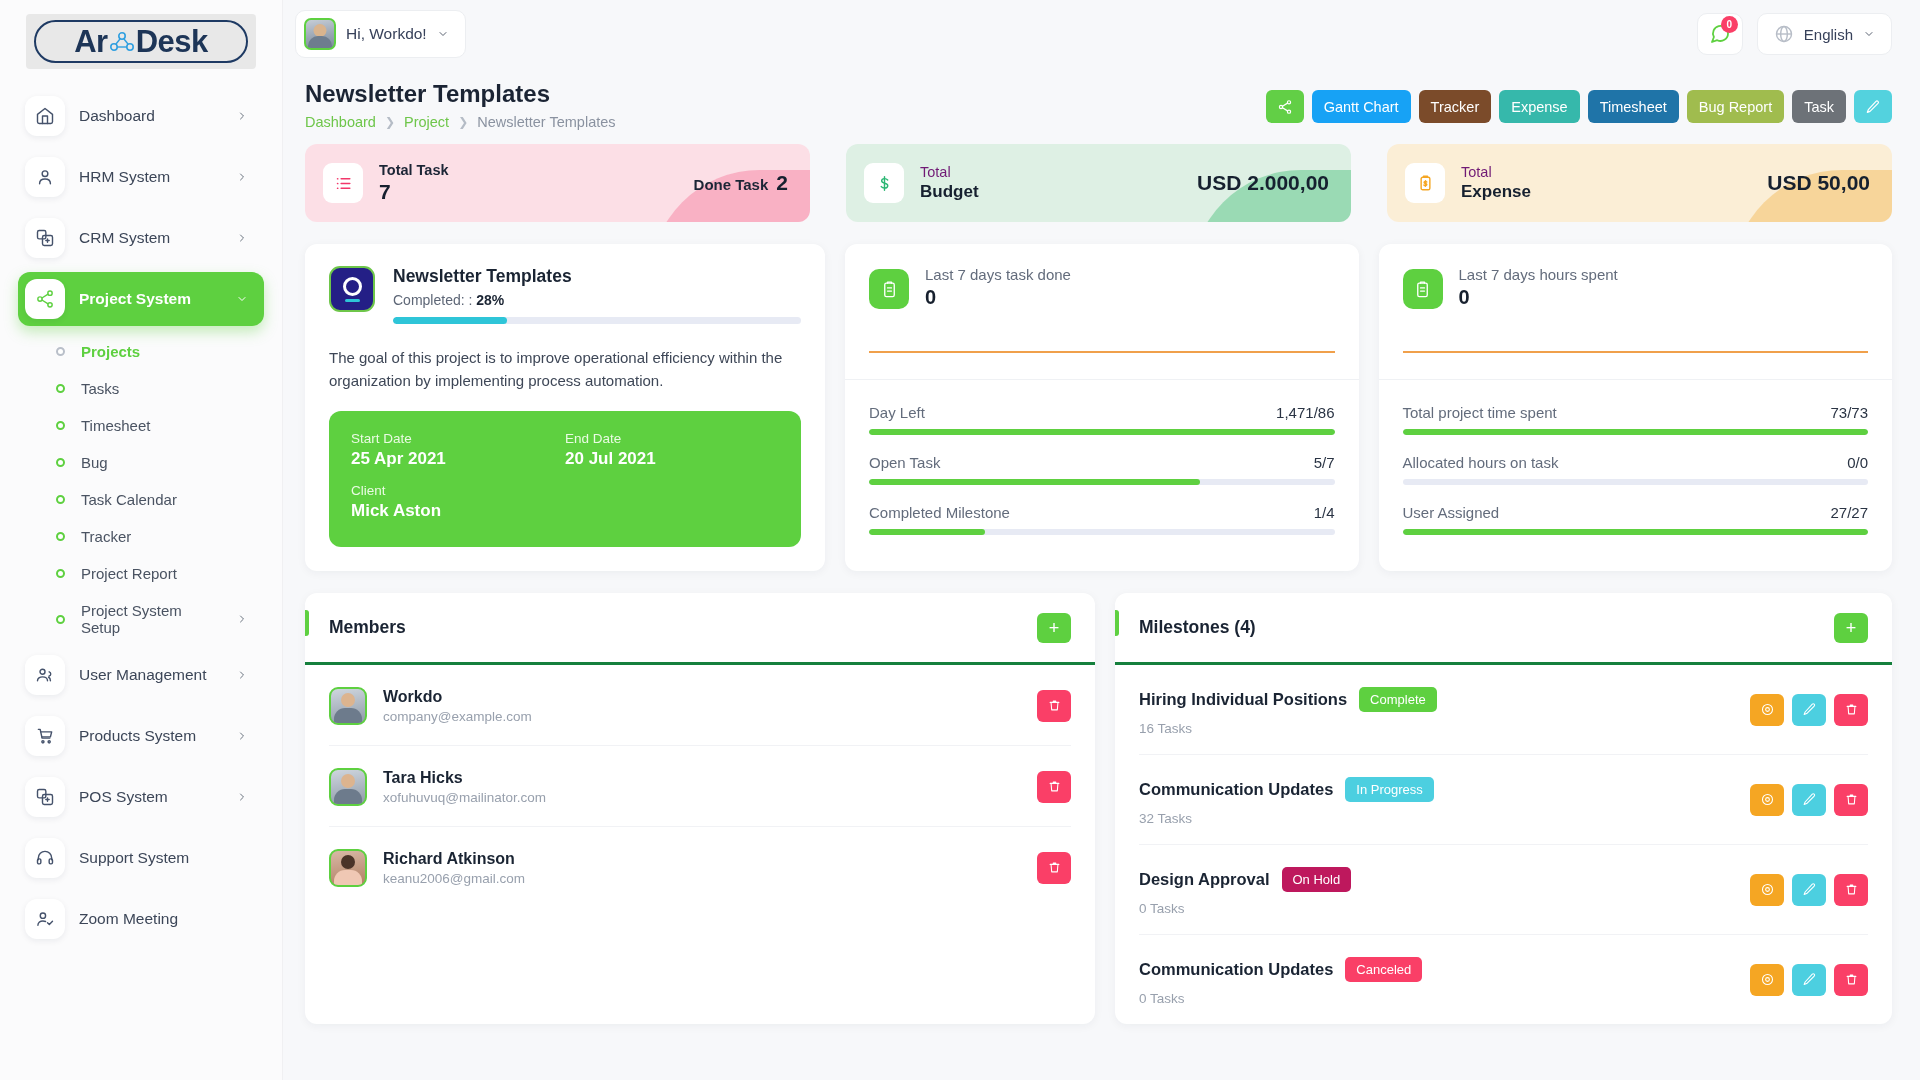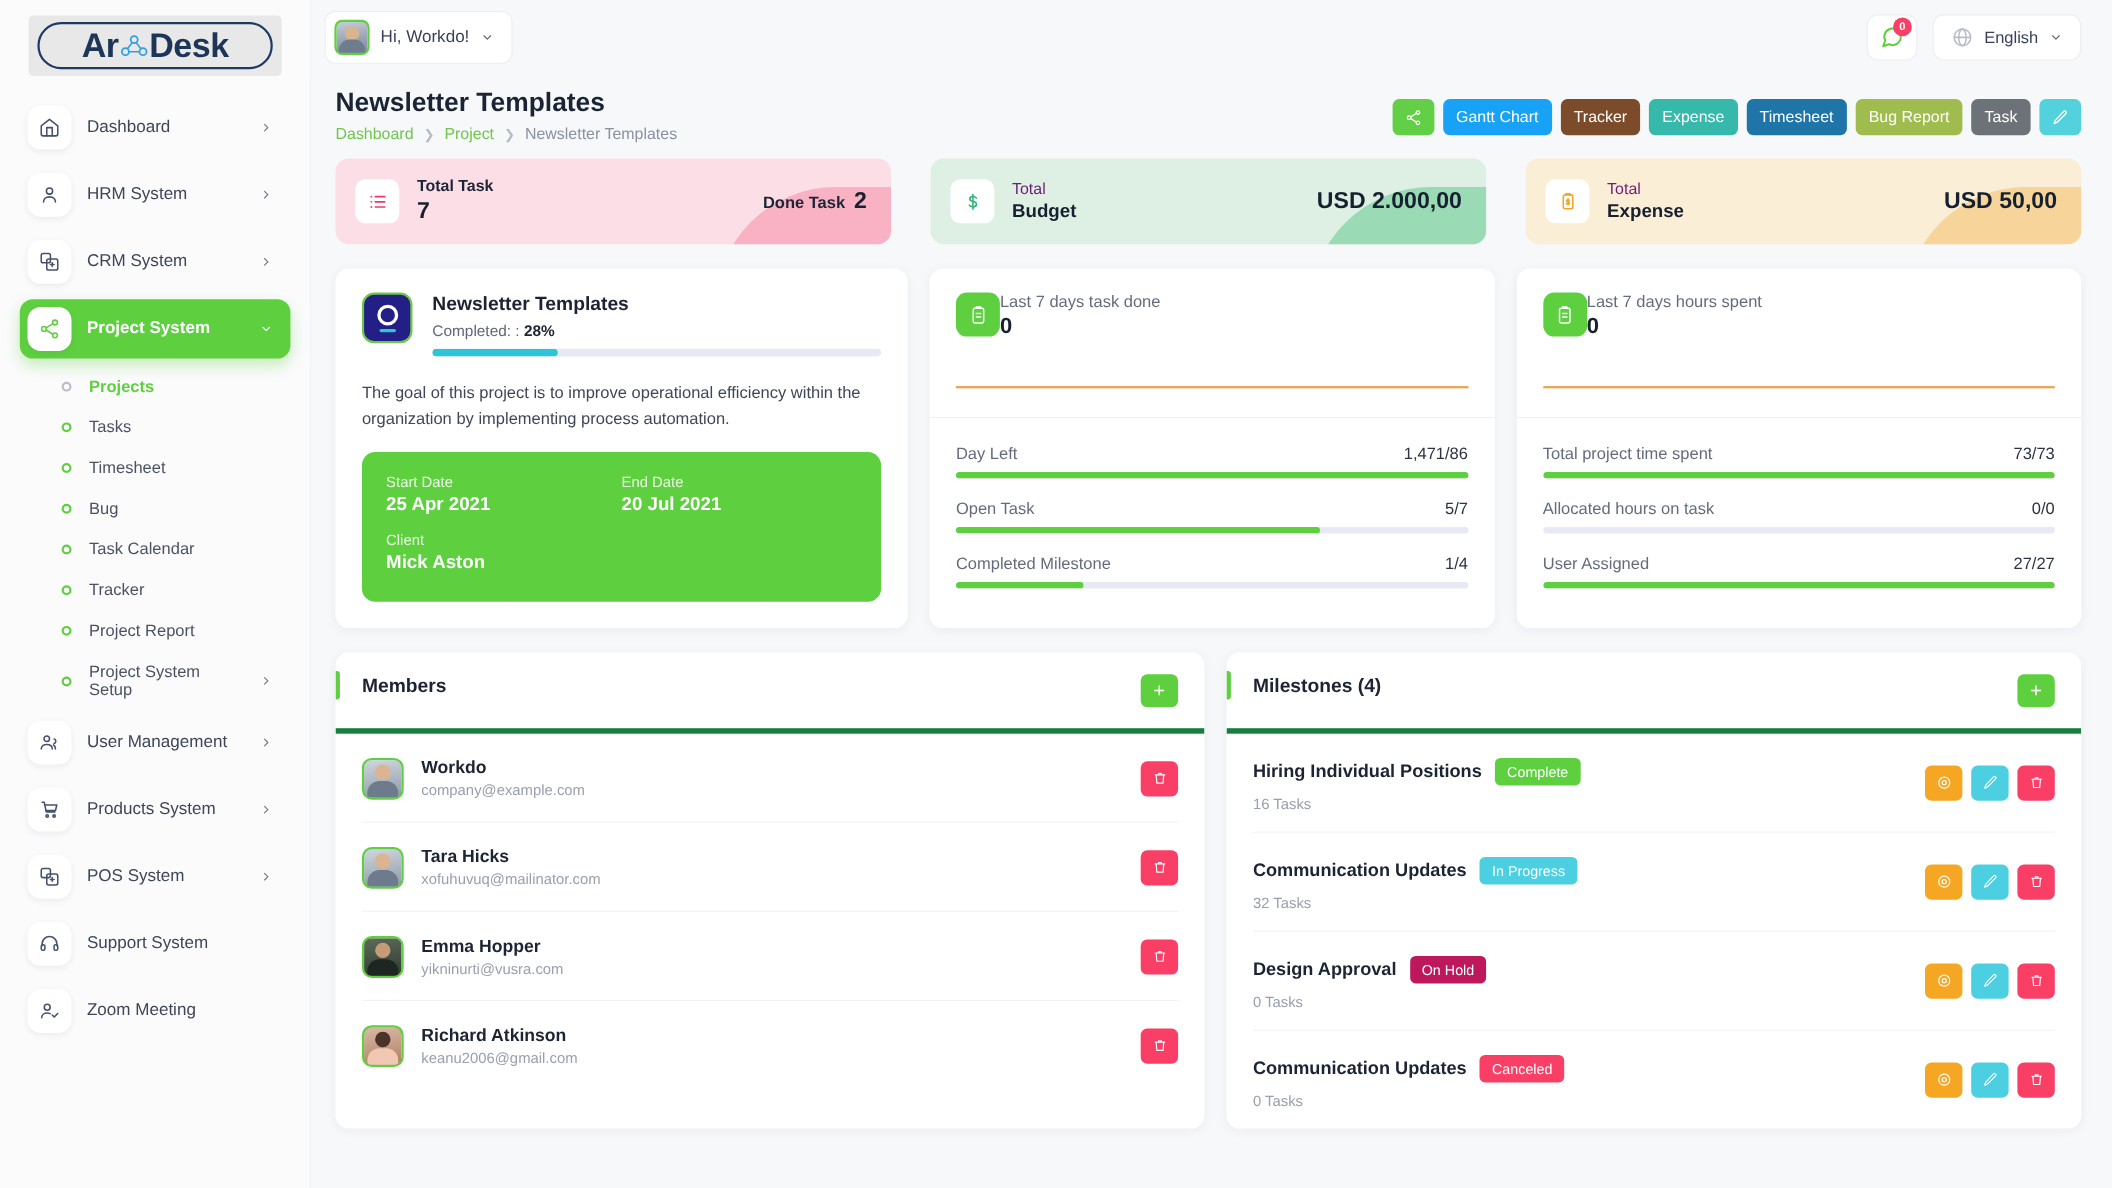--- a/index.html
+++ b/index.html
@@ -174,21 +174,21 @@
   .pbar { height: 7px; border-radius: 5px; background: #e7eaf4; overflow: hidden; width: 100%; }
   .pbar > i { display: block; height: 100%; background: #2ec5d8; border-radius: 5px; }
   .proj-desc { font-size: 15px; line-height: 1.55; color: #3e4757; margin: 22px 0 18px 0; }
   .date-box { background: #5ed040; border-radius: 12px; padding: 20px 22px 26px 22px; }
   .date-grid { display: flex; margin-bottom: 14px; }
   .date-col { flex: 1; }
   .date-lbl { font-size: 13.5px; color: #eafbe3; margin-bottom: 3px; }
   .date-val { font-size: 17px; font-weight: 700; color: #fff; }
 
   .kpi-card { flex: 1; padding: 22px 24px 24px 24px; display: flex; flex-direction: column; }
-  .kpi-head { display: flex; align-items: flex-start; }
+  .kpi-head { display: flex; align-items: flex-end; gap: 16px; }
   .kpi-ico {
     width: 40px; height: 40px; flex: 0 0 40px; border-radius: 10px; background: #5ed040;
     display: flex; align-items: center; justify-content: center;
   }
   .kpi-ico svg { width: 19px; height: 19px; stroke: #fff; fill: none; stroke-width: 1.7;
     stroke-linecap: round; stroke-linejoin: round; }
   .kpi-lbl { font-size: 15px; color: #636c7c; margin-bottom: 3px; }
   .kpi-val { font-size: 20px; font-weight: 700; color: #17202e; }
   .spark { height: 1.5px; background: #f0a04b; margin: 42px 0 0 0; }
   .kpi-div { height: 1px; background: #eff1f4; margin: 26px -24px 24px -24px; }
@@ -200,22 +200,22 @@
   .mbar { height: 6px; border-radius: 4px; background: #e7eaf4; overflow: hidden; }
   .mbar > i { display: block; height: 100%; background: #5ed040; border-radius: 4px; }
 
   
   .bot-row { display: flex; gap: 20px; }
   .panel { background: #fff; border-radius: 12px; box-shadow: 0 2px 10px rgba(28,39,60,.05);
     overflow: hidden; }
   .panel.members { flex: 0 0 790px; }
   .panel.miles { flex: 1; }
   .panel-head {
-    display: flex; align-items: flex-start; padding: 20px 24px 19px 24px;
-    border-bottom: 5px solid #15803d; position: relative;
+    display: flex; align-items: center; padding: 20px 24px 19px 24px;
+    border-bottom: 3px solid #15803d; position: relative;
   }
   .panel-head::before {
     content: ''; position: absolute; left: 0; top: 17px; width: 4px; height: 26px;
     background: #5ed040; border-radius: 0 3px 3px 0;
   }
   .panel-title { font-size: 17.5px; font-weight: 700; color: #1a2433; }
   .add-btn {
     margin-left: auto; width: 34px; height: 30px; background: #5ed040; border-radius: 6px;
     color: #fff; font-size: 18px; display: flex; align-items: center; justify-content: center;
     cursor: pointer; line-height: 1;
@@ -729,32 +729,20 @@
                 <div class="m-name">Tara Hicks</div>
                 <div class="m-mail">xofuhuvuq@mailinator.com</div>
               </div>
               <span class="del-btn">
                 <svg viewBox="0 0 24 24">
                     <path d="M5 7h14M10 7V5h4v2M6.5 7l1 12h9l1-12"></path>
                   </svg>
               </span>
             </div>
             <div class="mrow">
-              <span class="av a3"></span>
-              <div>
-                <div class="m-name">Emma Hopper</div>
-                <div class="m-mail">yikninurti@vusra.com</div>
-              </div>
-              <span class="del-btn">
-                <svg viewBox="0 0 24 24">
-                    <path d="M5 7h14M10 7V5h4v2M6.5 7l1 12h9l1-12"></path>
-                  </svg>
-              </span>
-            </div>
-            <div class="mrow">
               <span class="av a4"></span>
               <div>
                 <div class="m-name">Richard Atkinson</div>
                 <div class="m-mail">keanu2006@gmail.com</div>
               </div>
               <span class="del-btn">
                 <svg viewBox="0 0 24 24">
                     <path d="M5 7h14M10 7V5h4v2M6.5 7l1 12h9l1-12"></path>
                   </svg>
               </span>

